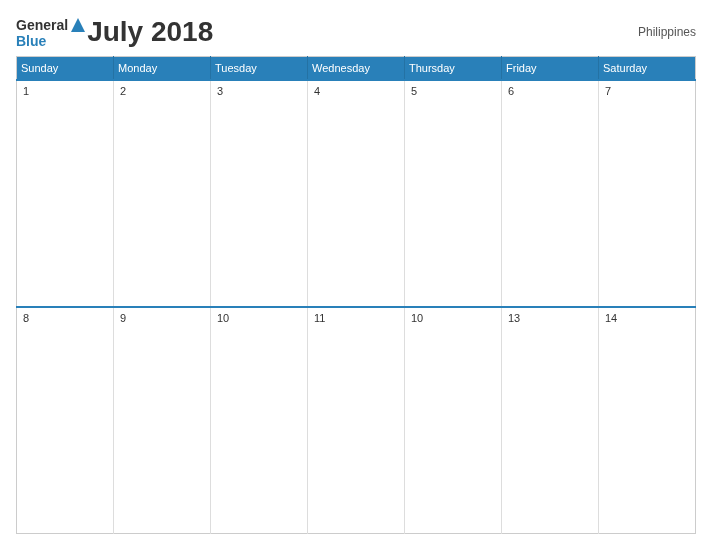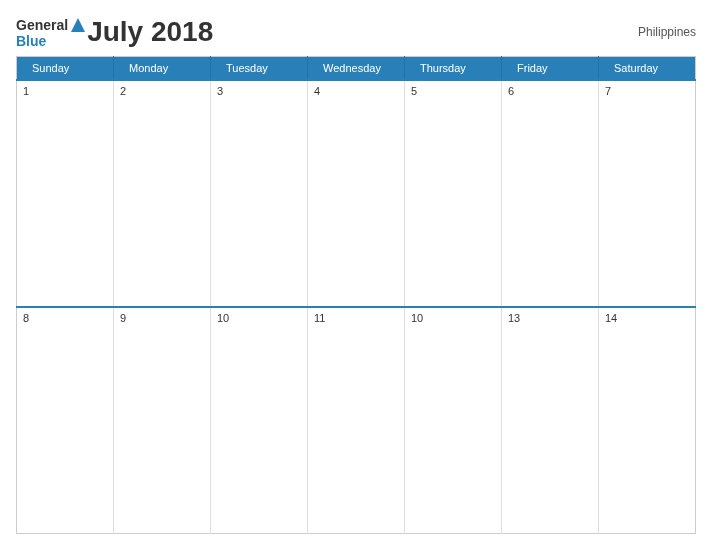--- a/index.html
+++ b/index.html
@@ -78,21 +78,21 @@
       width: 100%;
       flex: 1;
       table-layout: fixed;
     }
 
     .calendar thead tr th {
       background-color: #2980b9;
       color: #fff;
       font-size: 11px;
       font-weight: normal;
-      padding: 5px 15px;
+      padding: 5px 4px;
       text-align: left;
       border-right: 1px solid #2472a4;
     }
 
     .calendar thead tr th:last-child {
       border-right: none;
     }
 
     .calendar tbody tr td {
       border-top: 2px solid #2980b9;

